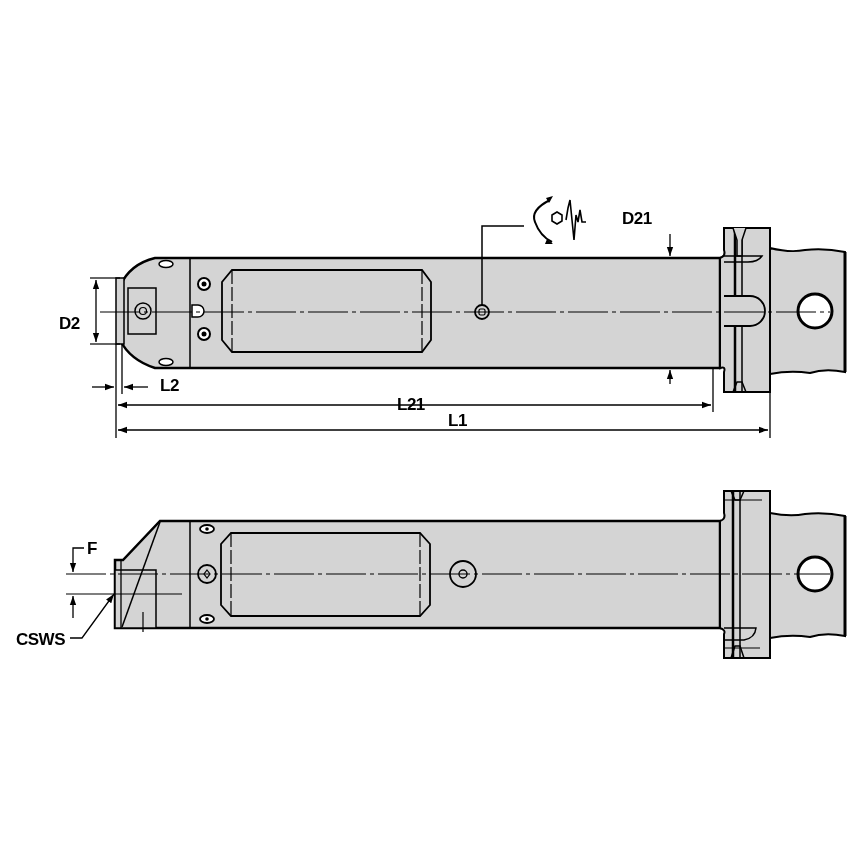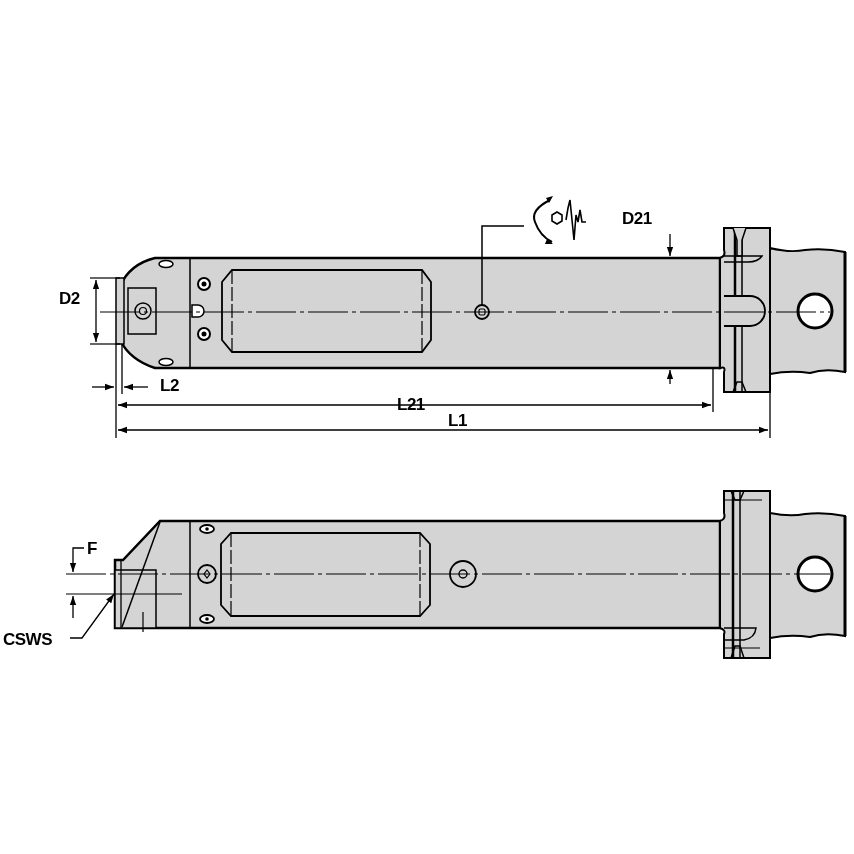--- a/index.html
+++ b/index.html
@@ -146,19 +146,19 @@
 
     <g>
       <polyline points="84,548 73,548 73,572" fill="none" stroke="#000" stroke-width="1.3" marker-end="url(#arr)"></polyline>
       <line x1="73" y1="618" x2="73" y2="596" stroke="#000" stroke-width="1.3" marker-end="url(#arr)"></line>
     </g>
 
     <polyline points="70,638 82,638 114,594" fill="none" stroke="#000" stroke-width="1.3" marker-end="url(#arr)"></polyline>
   </g>
 </svg>
 
-<div class="lbl" style="left:59px;top:290px;">D2</div>
+<div class="lbl" style="left:59px;top:315px;">D2</div>
 <div class="lbl" style="left:160px;top:377px;text-align:right;">L2</div>
 <div class="lbl" style="left:397px;top:396px;">L21</div>
 <div class="lbl" style="left:448px;top:412px;">L1</div>
 <div class="lbl" style="left:622px;top:210px;">D21</div>
 <div class="lbl" style="left:87px;top:540px;">F</div>
-<div class="lbl" style="left:3px;top:631px;text-align:center;">CSWS</div>
+<div class="lbl" style="left:16px;top:631px;text-align:center;">CSWS</div>
 
 </body></html>

